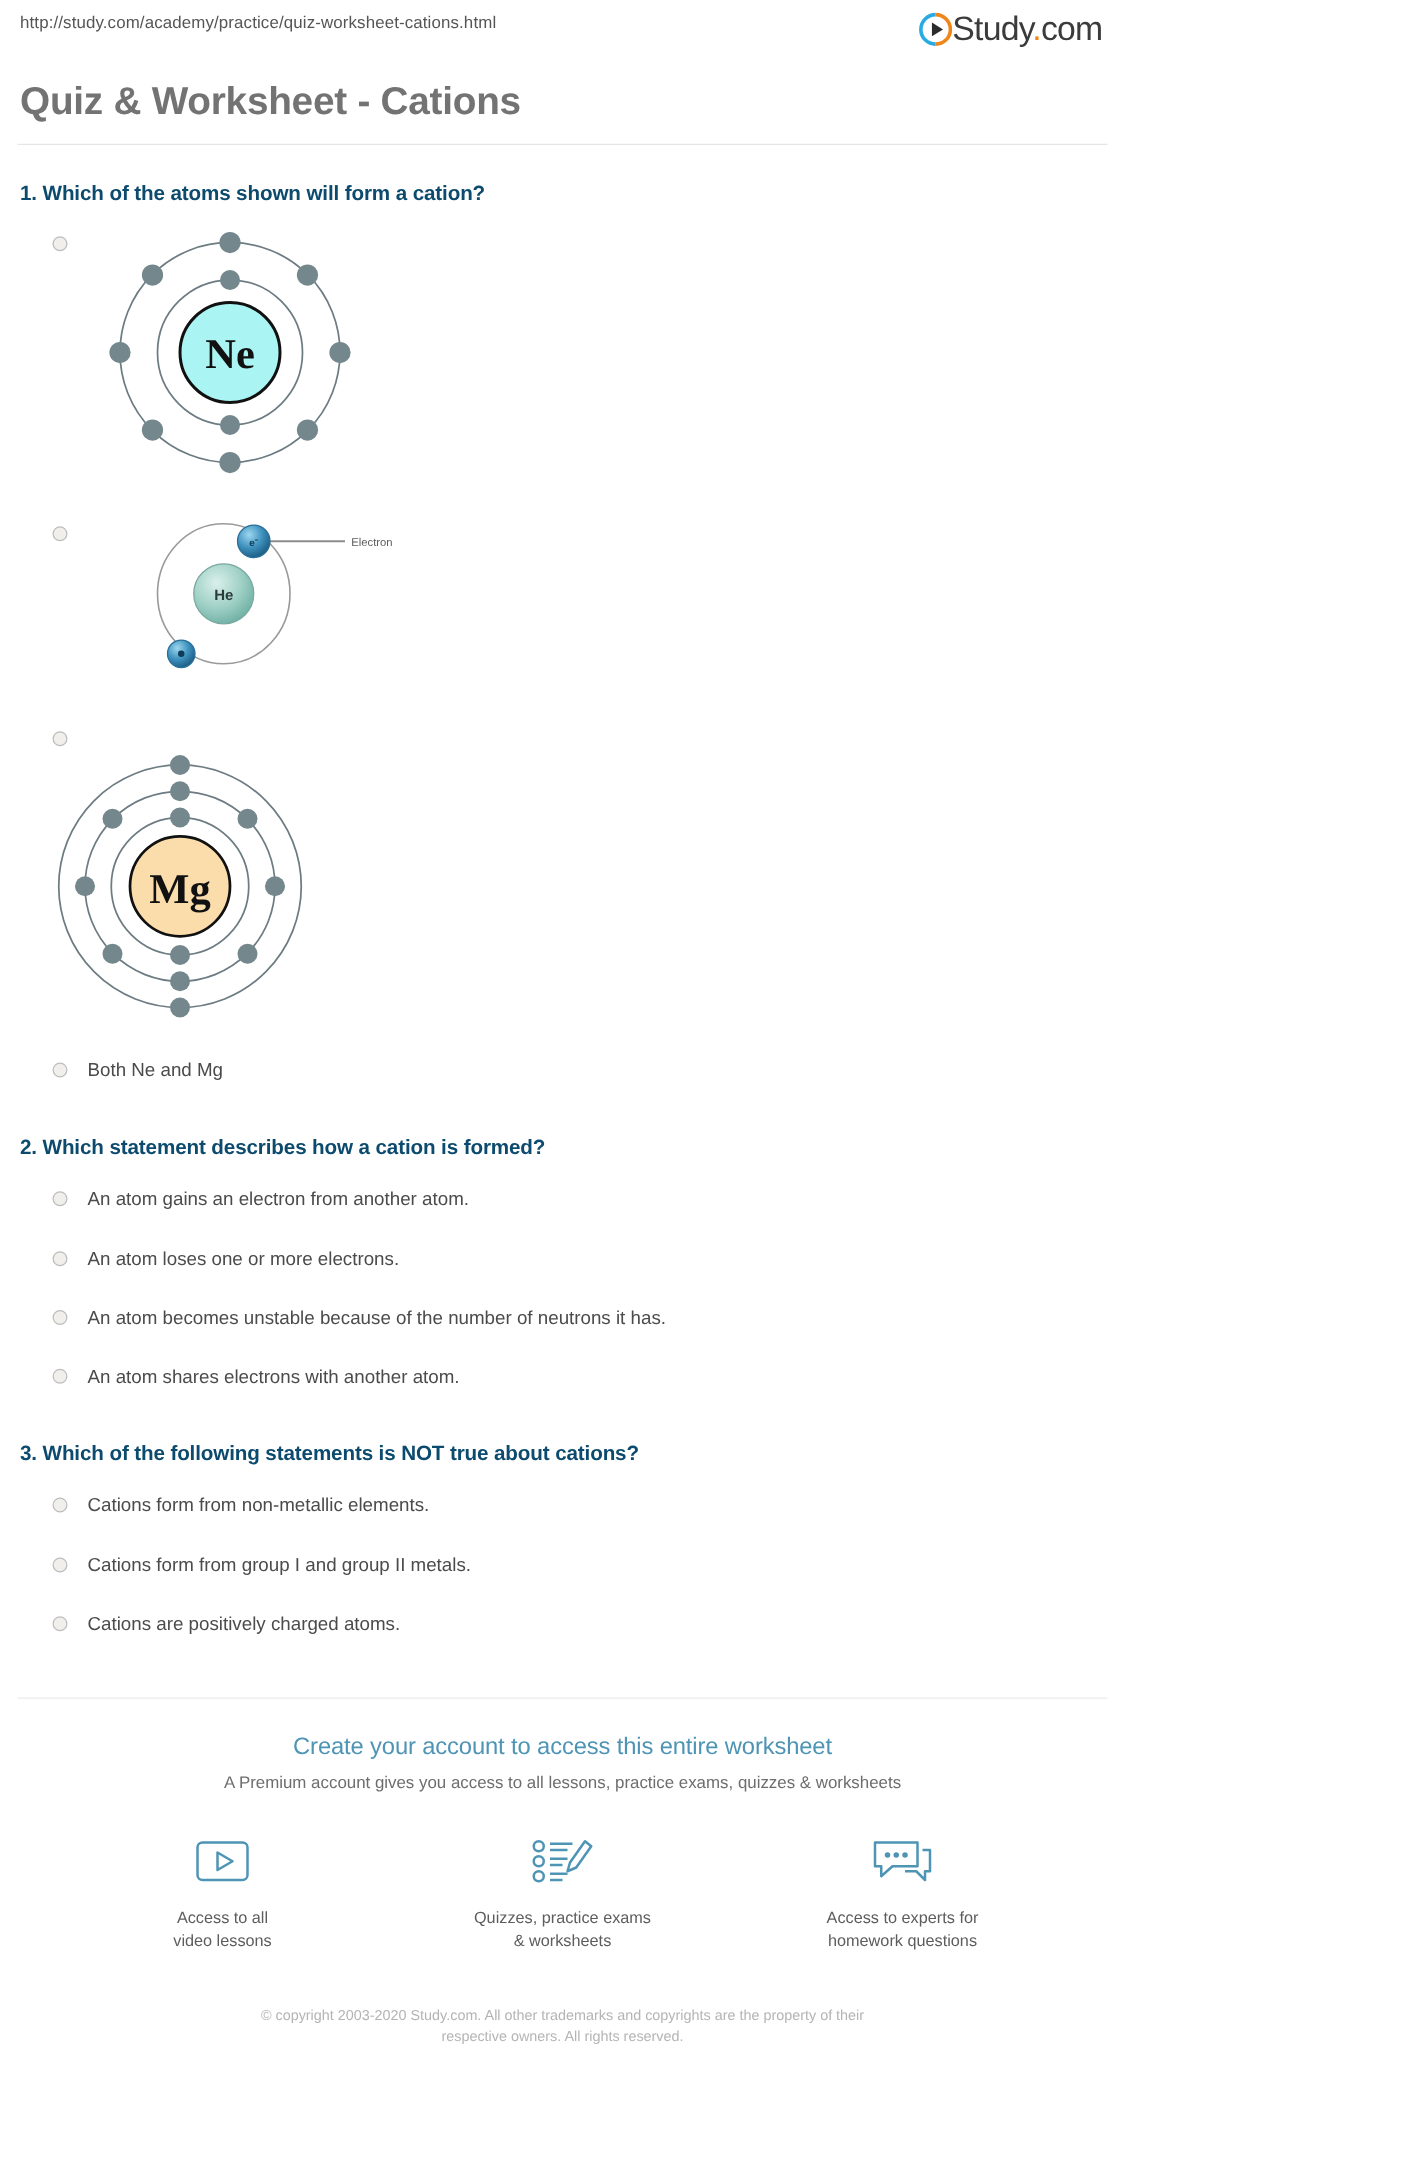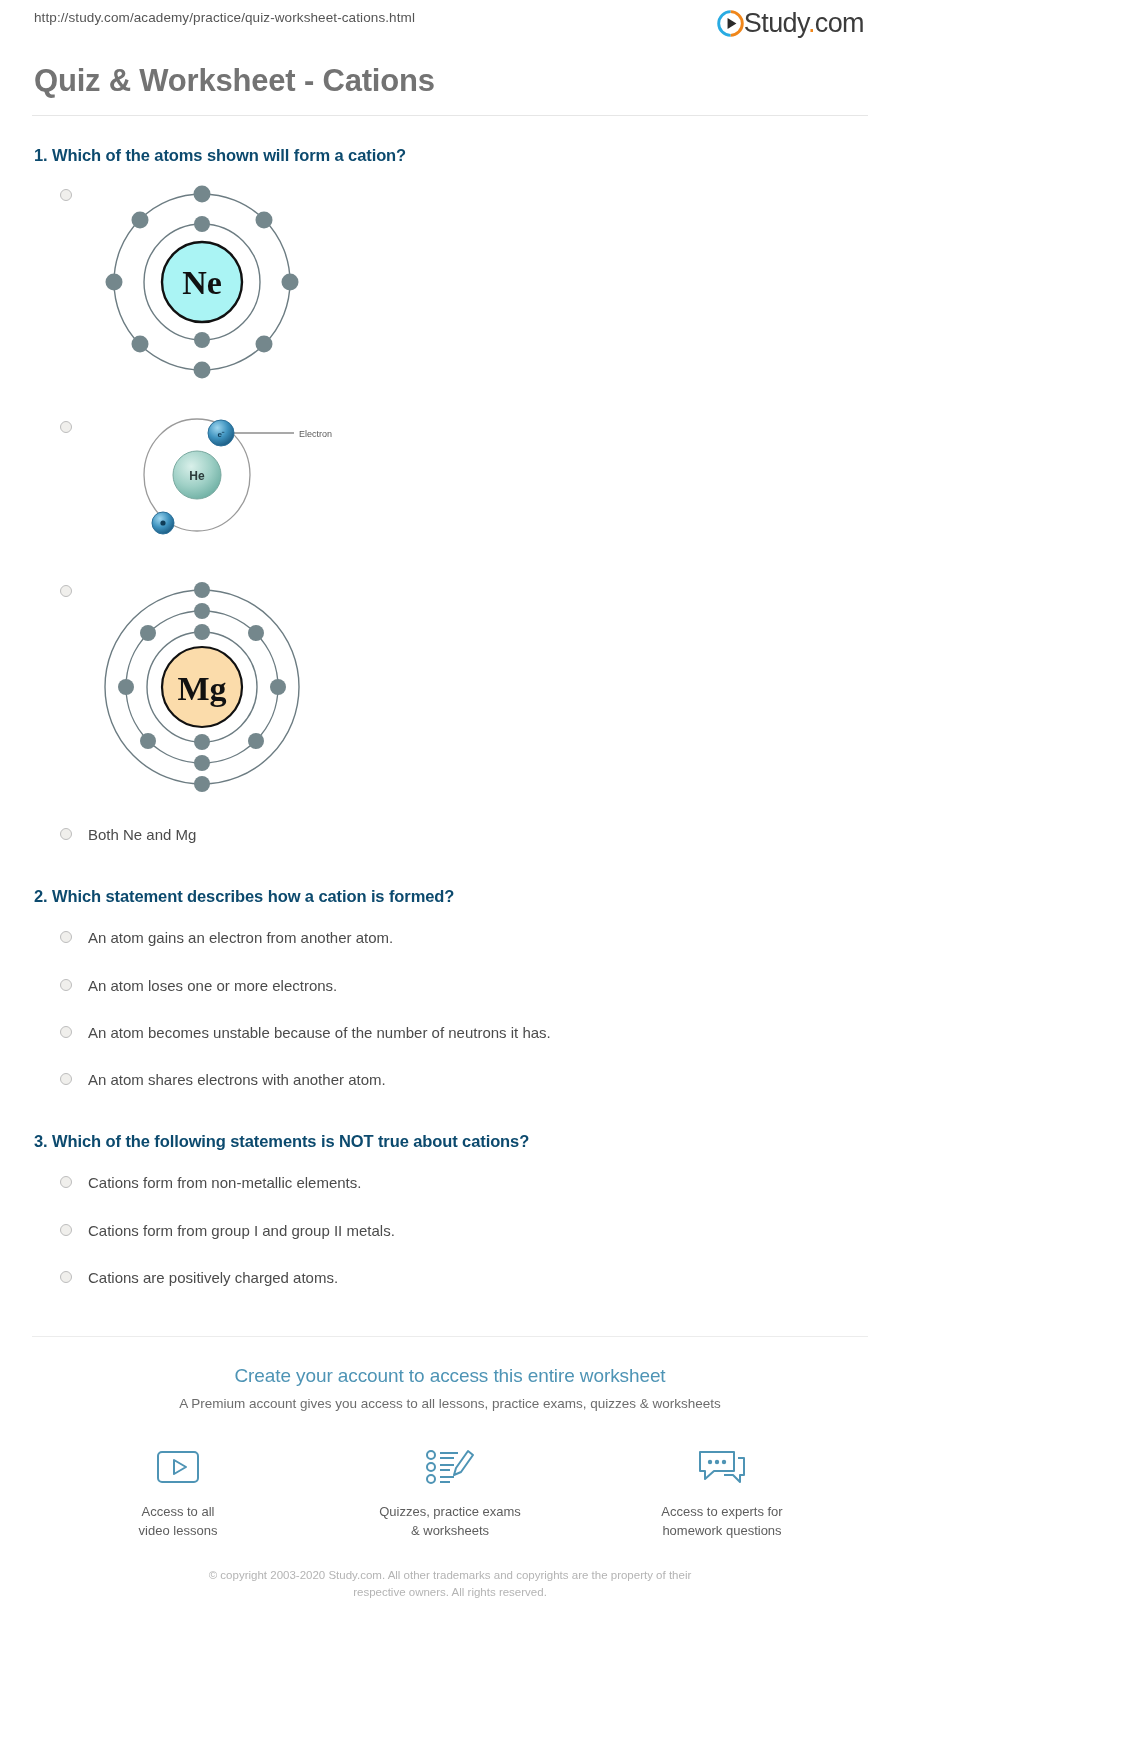--- a/index.html
+++ b/index.html
@@ -13,21 +13,21 @@
     width: 1140px;
     height: 1746px;
     font-family: "Liberation Sans", sans-serif;
     color: #4a4a4a;
     position: relative;
     overflow: hidden;
   }
 
   .page {
     width: 900px;
-    padding: 0 32px;
+    padding: 0 14px;
     position: relative;
   }
 
   
   .topbar {
     display: flex;
     align-items: flex-start;
     justify-content: space-between;
     padding-top: 10px;
   }
@@ -145,21 +145,21 @@
   .feature-icon { height: 44px; display: flex; align-items: center; justify-content: center; }
   .feature-label {
     margin-top: 14px;
     font-size: 13px;
     color: #5d5d5d;
     line-height: 1.45;
     text-align: center;
     white-space: pre-line;
   }
   .copyright {
-    margin-top: 26px;
+    margin-top: 42px;
     text-align: center;
     font-size: 11.5px;
     color: #b4b4b4;
     line-height: 1.5;
     padding: 0 170px;
   }
 </style>
 </head>
 <body>
 
@@ -238,21 +238,21 @@
             <circle cx="79" cy="64" r="24" fill="url(#heNuc)" stroke="#7aa9a0" stroke-width="1"></circle>
             <text x="79" y="69" text-anchor="middle" font-family="'Liberation Sans', sans-serif" font-size="12" font-weight="700" fill="#2b3b3b">He</text>
             <circle cx="103" cy="22" r="13" fill="url(#heEl)" stroke="#2a6f99" stroke-width="1"></circle>
             <text x="103" y="26" text-anchor="middle" font-family="'Liberation Sans', sans-serif" font-size="8" font-weight="700" fill="#0f3c57">e⁻</text>
             <circle cx="45" cy="112" r="11" fill="url(#heEl)" stroke="#2a6f99" stroke-width="1"></circle>
             <circle cx="45" cy="112" r="2.6" fill="#0f3c57"></circle>
           </svg>
         </div>
       </div>
 
-      <div class="option-row with-figure" style="margin-top:24px;">
+      <div class="option-row with-figure" style="margin-top:24px;flex-direction:column;">
         <span class="radio"></span>
         <div class="figure-wrap">
           <svg class="atom" width="236" height="224" viewBox="0 0 236 224" aria-hidden="true">
             <g fill="none" stroke="#6c7c82" stroke-width="1.4">
               <circle cx="118" cy="112" r="55"></circle>
               <circle cx="118" cy="112" r="76"></circle>
               <circle cx="118" cy="112" r="97"></circle>
             </g>
             <g fill="#74878c">
 

